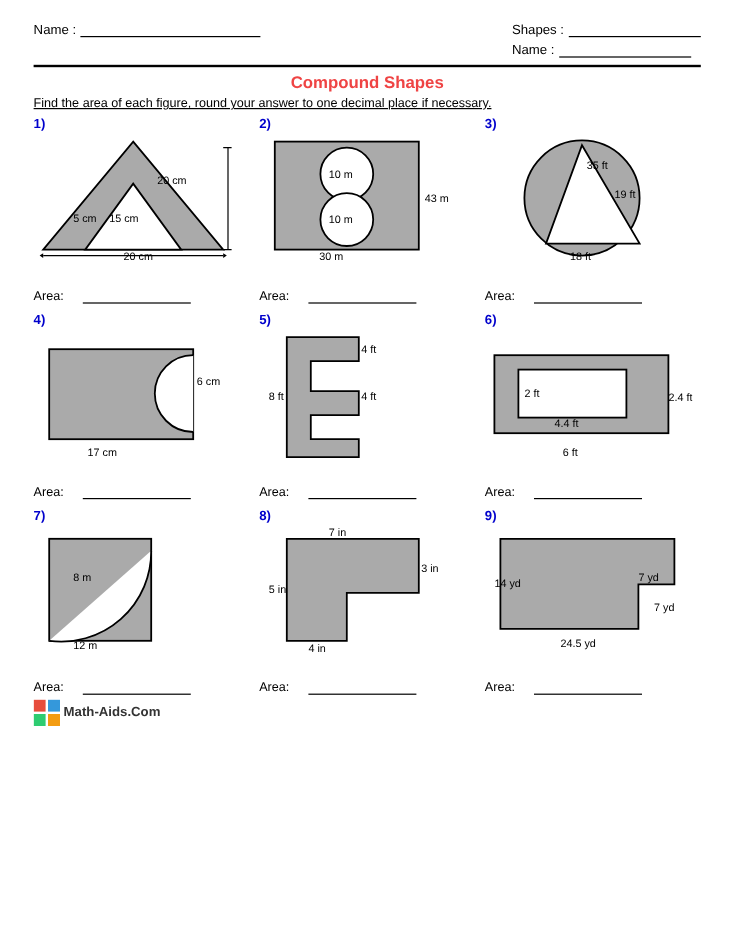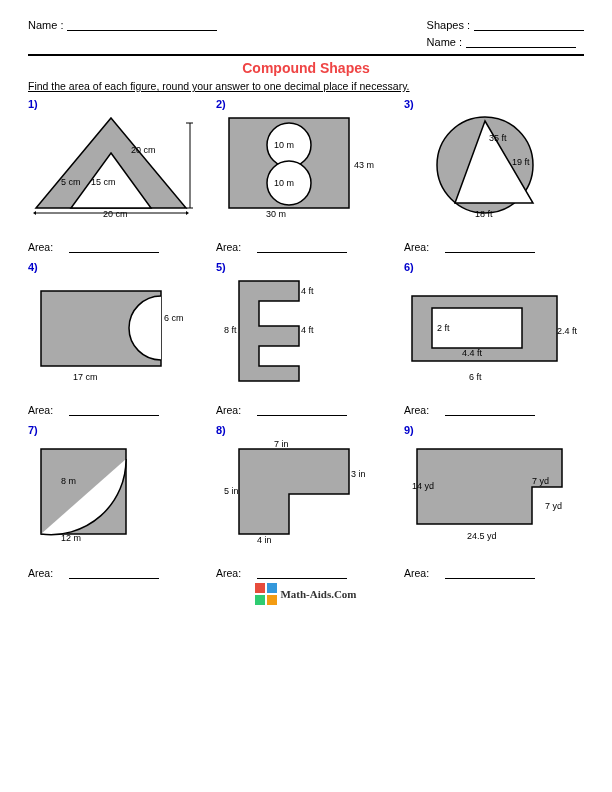--- a/index.html
+++ b/index.html
@@ -91,23 +91,22 @@
       width: 90px;
       height: 13px;
       display: inline-block;
     }
     svg text {
       font-family: Arial, sans-serif;
       font-size: 9px;
     }
     .footer {
       display: flex;
-      justify-content: center;
+      justify-content: flex-start;
       margin-top: 4px;
-      font-family: Liberation Serif, serif;
     }
     .math-aids {
       display: flex;
       align-items: center;
       gap: 3px;
       font-size: 11px;
       font-weight: bold;
       color: #333;
     }
     .math-aids-icon {

